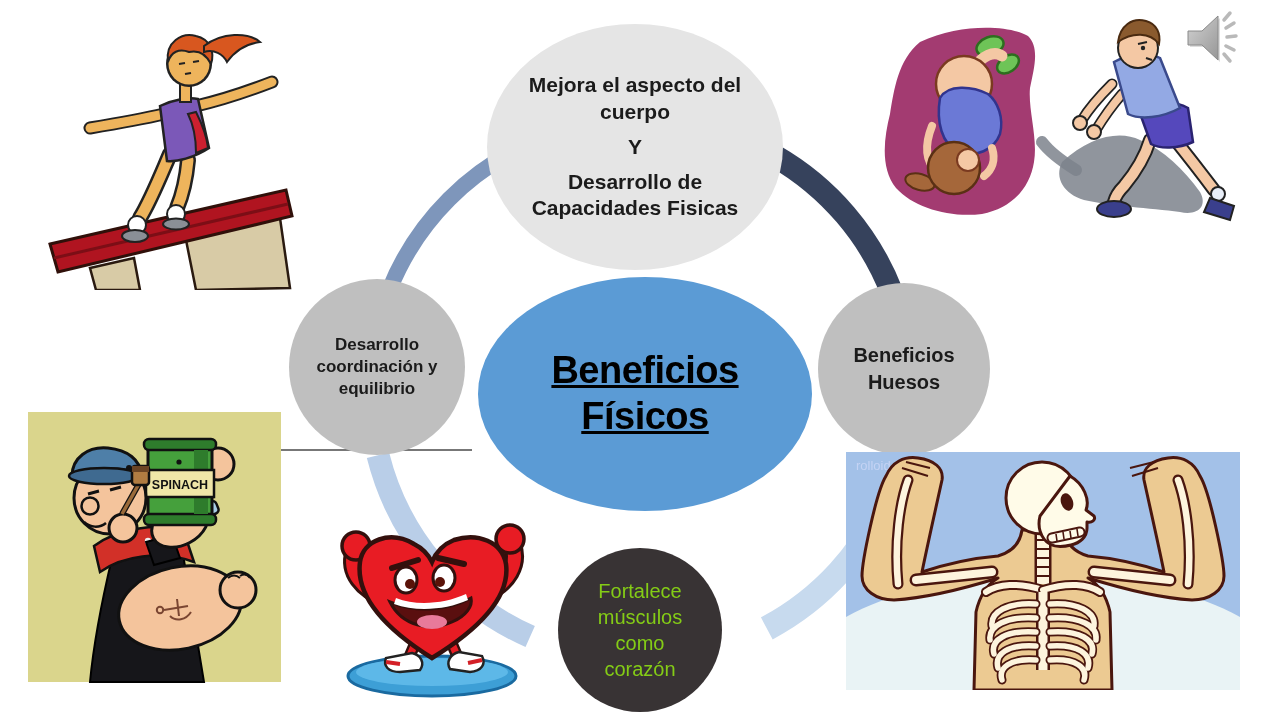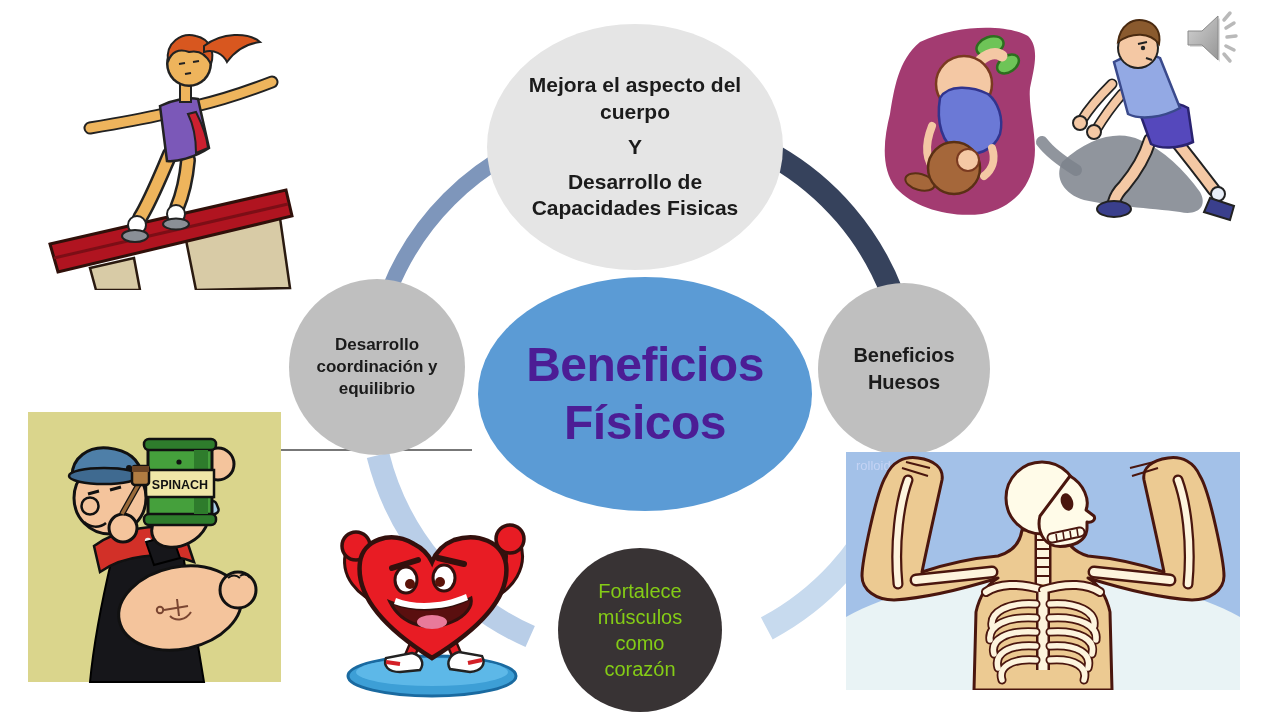--- a/index.html
+++ b/index.html
@@ -16,21 +16,21 @@
   .node-top{left:487px;top:24px;width:296px;height:246px;background:#e5e5e5;}
   .node-top .inner{width:230px;font-size:21px;line-height:1.25;}
   .node-top .y-line{margin:9px 0;}
   .node-left{left:289px;top:279px;width:176px;height:176px;background:#bfbfbf;align-items:center;}
   .node-left .inner{width:150px;font-size:17px;line-height:1.3;}
   .node-right{left:818px;top:283px;width:172px;height:172px;background:#bfbfbf;}
   .node-right .inner{width:120px;font-size:20px;line-height:1.35;}
   .node-bottom{left:558px;top:548px;width:164px;height:164px;background:#383334;color:#84cc16;}
   .node-bottom .inner{width:120px;font-size:20px;line-height:1.3;font-weight:normal;}
   .node-center{left:478px;top:277px;width:334px;height:234px;background:#5b9bd5;border-radius:50%;}
-  .node-center .inner{width:260px;font-size:48px;line-height:1.2;color:#4c1d95;letter-spacing:-0.5px;}
+  .node-center .inner{width:260px;font-size:38px;line-height:1.2;color:#000000;letter-spacing:-0.5px;text-decoration:underline;}
   svg text{font-family:"Liberation Sans",sans-serif;}
 </style>
 </head>
 <body>
 
 <div class="slide">
 
   <svg class="abs" style="left:0;top:0" width="1280" height="720" viewBox="0 0 1280 720">
     <path d="M 389.7 288.9 A 270 270 0 0 1 538.9 139.7" fill="none" stroke="#7e96bb" stroke-width="16"></path>
     <path d="M 775.0 156.2 A 270 270 0 0 1 892.1 293.2" fill="none" stroke="#36425c" stroke-width="23"></path>

